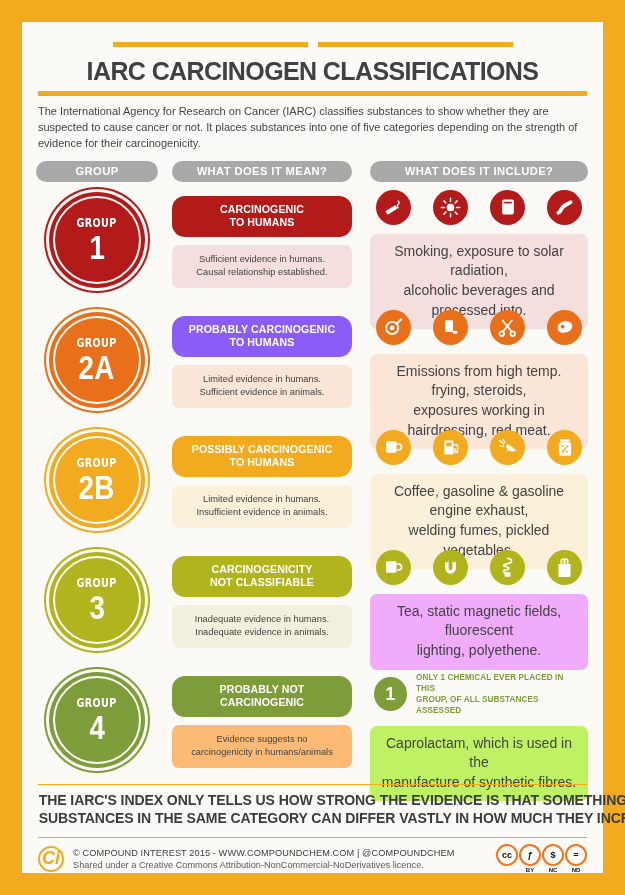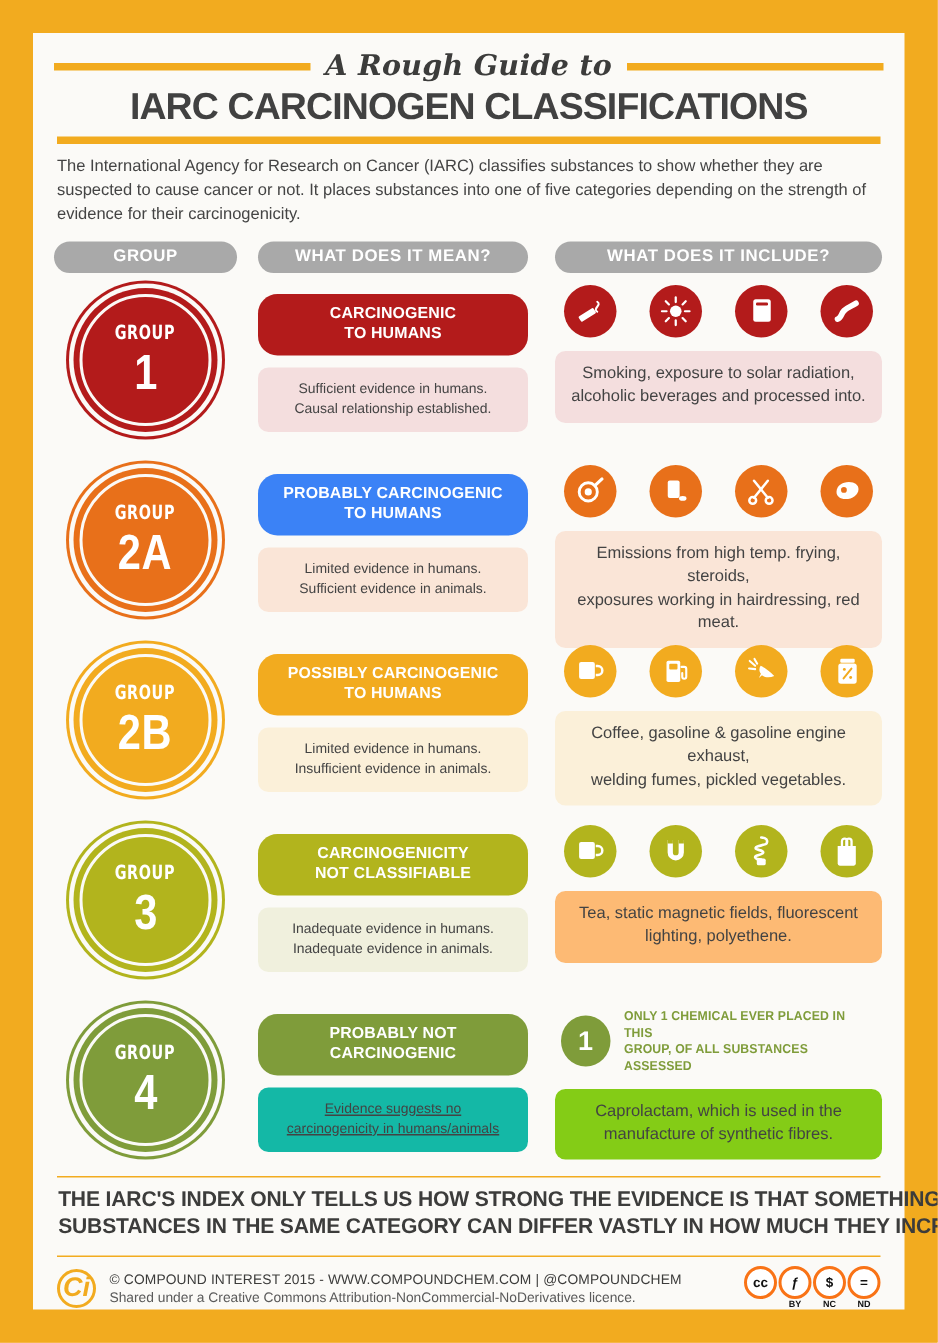--- a/index.html
+++ b/index.html
@@ -120,21 +120,21 @@
   
   .inccell { width: 218px; margin-left: 18px; padding-top: 4px; }
   .icons { display: flex; justify-content: space-between; padding: 0 6px; }
   .icon {
     width: 35px; height: 35px; border-radius: 50%;
     display: flex; align-items: center; justify-content: center;
   }
   .icon svg { display: block; }
   .desc {
     border-radius: 7px; text-align: center;
-    font-size: 11px; line-height: 1.4; color: #434343;
+    font-size: 14px; line-height: 1.4; color: #434343;
     padding: 8px 8px 9px; margin-top: 9px;
   }
 
   
   .statrow { display: flex; align-items: center; gap: 9px; padding-left: 4px; padding-top: 2px;}
   .statcircle {
     width: 34px; height: 34px; border-radius: 50%;
     background: #7f9c3a; color: #fff;
     display: flex; align-items: center; justify-content: center;
     font-size: 18px; font-weight: 700;
@@ -177,21 +177,20 @@
 </style>
 </head>
 <body>
 
 <div id="poster">
   <div id="sheet">
 
     <div class="hdr">
       <div class="script-row">
         <div class="rule"></div>
-        <div class="script">A Rough Guide to</div>
         <div class="rule"></div>
       </div>
       <div class="maintitle">IARC CARCINOGEN CLASSIFICATIONS</div>
       <div class="thickrule"></div>
       <div class="intro">The International Agency for Research on Cancer (IARC) classifies substances to show whether they are suspected to cause cancer or not. It places substances into one of five categories depending on the strength of evidence for their carcinogenicity.</div>
     </div>
 
     <div class="colheads">
       <div class="pill c1">GROUP</div>
       <div class="pill c2">WHAT DOES IT MEAN?</div>
@@ -258,21 +257,21 @@
           </div>
         </div>
         <div class="row">
           <div class="badgecell">
             <div class="badge" style="background: rgb(232, 112, 26); box-shadow: rgb(251, 250, 247) 0px 0px 0px 3px, rgb(232, 112, 26) 0px 0px 0px 5px;">
               <div class="g">GROUP</div>
               <div class="n">2A</div>
             </div>
           </div>
           <div class="meancell">
-            <div class="label" style="background: #3b82f6;">
+            <div class="label" style="background: #8b5cf6;">
               <div>PROBABLY CARCINOGENIC</div>
               <div>TO HUMANS</div>
             </div>
             <div class="sub" style="background: rgb(250, 229, 215);">
               <div>Limited evidence in humans.</div>
               <div>Sufficient evidence in animals.</div>
             </div>
           </div>
           <div class="inccell">
             <div class="icons">
@@ -410,52 +409,52 @@
                   <rect x="5.6" y="17.5" width="6.8" height="5.2" rx="1.4" fill="#fff"></rect>
                 </svg>
               </div>
               <div class="icon" style="background: rgb(178, 180, 29); color: rgb(178, 180, 29);">
                 <svg width="19" height="21" viewBox="0 0 22 24">
                   <path d="M4 8h14v13.5a1.6 1.6 0 0 1-1.6 1.6H5.6A1.6 1.6 0 0 1 4 21.5z" fill="#fff"></path>
                   <path d="M7.3 8.3V4.2a2 2 0 0 1 4 0v4.1M10.7 8.3V4.2a2 2 0 0 1 4 0v4.1" fill="none" stroke="#fff" stroke-width="1.8" stroke-linecap="round"></path>
                 </svg>
               </div>
             </div>
-            <div class="desc" style="background: #fdba74;">
+            <div class="desc" style="background: #f0abfc;">
               <div>Tea, static magnetic fields, fluorescent</div>
               <div>lighting, polyethene.</div>
             </div>
           </div>
         </div>
         <div class="row r5">
           <div class="badgecell">
             <div class="badge" style="background: rgb(127, 156, 58); box-shadow: rgb(251, 250, 247) 0px 0px 0px 3px, rgb(127, 156, 58) 0px 0px 0px 5px;">
               <div class="g">GROUP</div>
               <div class="n">4</div>
             </div>
           </div>
           <div class="meancell">
             <div class="label" style="background: rgb(127, 156, 58);">
               <div>PROBABLY NOT</div>
               <div>CARCINOGENIC</div>
             </div>
-            <div class="sub" style="background: #14b8a6; text-decoration: underline;">
+            <div class="sub" style="background: #fdba74;">
               <div>Evidence suggests no</div>
               <div>carcinogenicity in humans/animals</div>
             </div>
           </div>
           <div class="inccell">
             <div class="statrow">
               <div class="statcircle" style="background: rgb(127, 156, 58);">1</div>
               <div class="stattext" style="color: rgb(127, 156, 58);">
                 <div>ONLY 1 CHEMICAL EVER PLACED IN THIS</div>
                 <div>GROUP, OF ALL SUBSTANCES ASSESSED</div>
               </div>
             </div>
-            <div class="desc" style="background: #84cc16;">
+            <div class="desc" style="background: #bef264;">
               <div>Caprolactam, which is used in the</div>
               <div>manufacture of synthetic fibres.</div>
             </div>
           </div>
         </div>
       </div>
 
     <div class="botrule"></div>
     <div class="kicker">
       <div>THE IARC'S INDEX ONLY TELLS US HOW STRONG THE EVIDENCE IS THAT SOMETHING CAUSES CANCER.</div>

